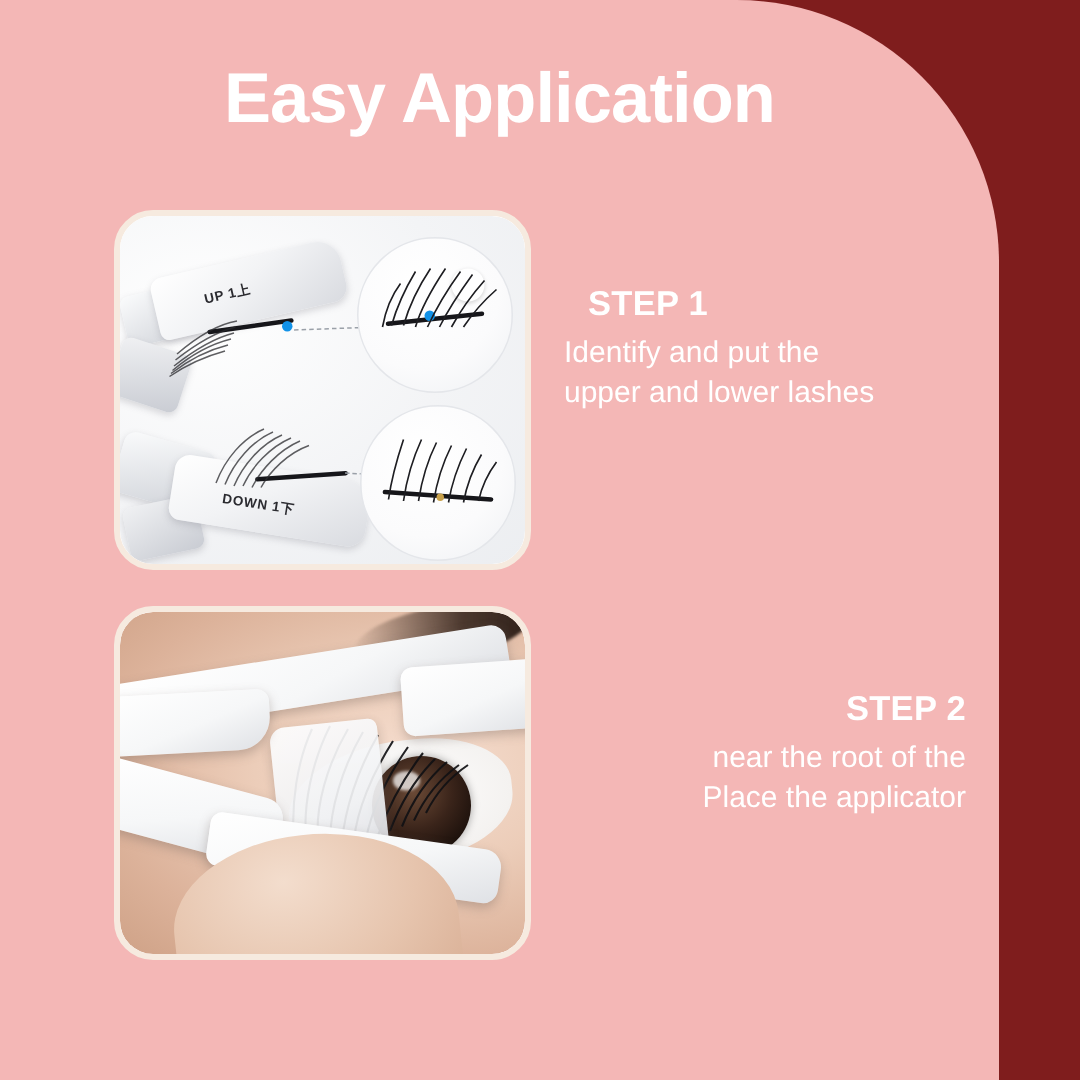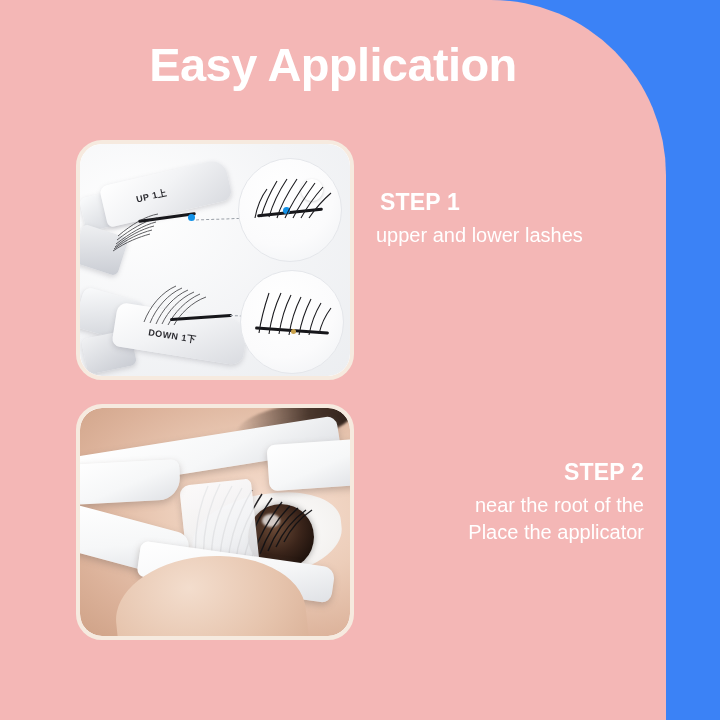--- a/index.html
+++ b/index.html
@@ -6,21 +6,21 @@
     margin: 0;
     padding: 0;
     background: #ffffff;
   }
   #stage {
     position: relative;
     width: 720px;
     height: 720px;
     overflow: hidden;
     font-family: "Liberation Sans", sans-serif;
-    background: #3b82f6;
+    background: #7f1d1d;
   }
 
   
   .pink-panel {
     position: absolute;
     left: 0;
     top: 0;
     width: 666px;
     height: 720px;
     background: #F4B7B6;
@@ -242,21 +242,21 @@
     left: 376px;
     width: 268px;
     color: #FFFFFF;
   }
   #step-1 { top: 190px; }
   #step-2 { top: 460px; text-align: right; }
   .step-label {
     font-size: 23px;
     font-weight: 700;
     letter-spacing: .2px;
-    margin: 0 0 7px 4px;
+    margin: 0 0 7px 16px;
     line-height: 1.1;
   }
   .step-body {
     font-size: 20px;
     font-weight: 400;
     line-height: 1.34;
     margin: 0;
   }
   .step-body span { display: block; white-space: nowrap; }
 </style>
@@ -376,20 +376,21 @@
       <div class="appl-white aw-right"></div>
       <div class="appl-white aw-left"></div>
       <div class="appl-white aw-bot"></div>
       <div class="finger"></div>
     </div>
   </div>
 
   <div class="step" id="step-1">
     <p class="step-label">STEP 1</p>
     <p class="step-body">
+      <span>Identify and put the</span>
       <span>upper and lower lashes</span>
     </p>
   </div>
 
   <div class="step" id="step-2">
     <p class="step-label">STEP 2</p>
     <p class="step-body">
       <span>near the root of the</span>
       <span>Place the applicator</span>
     </p>

